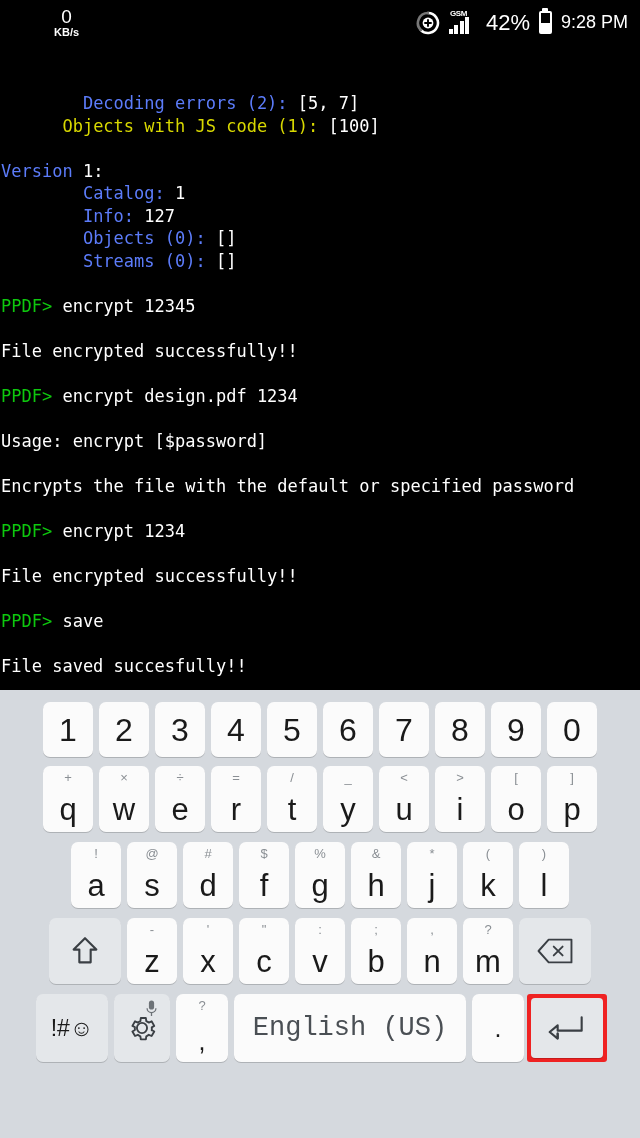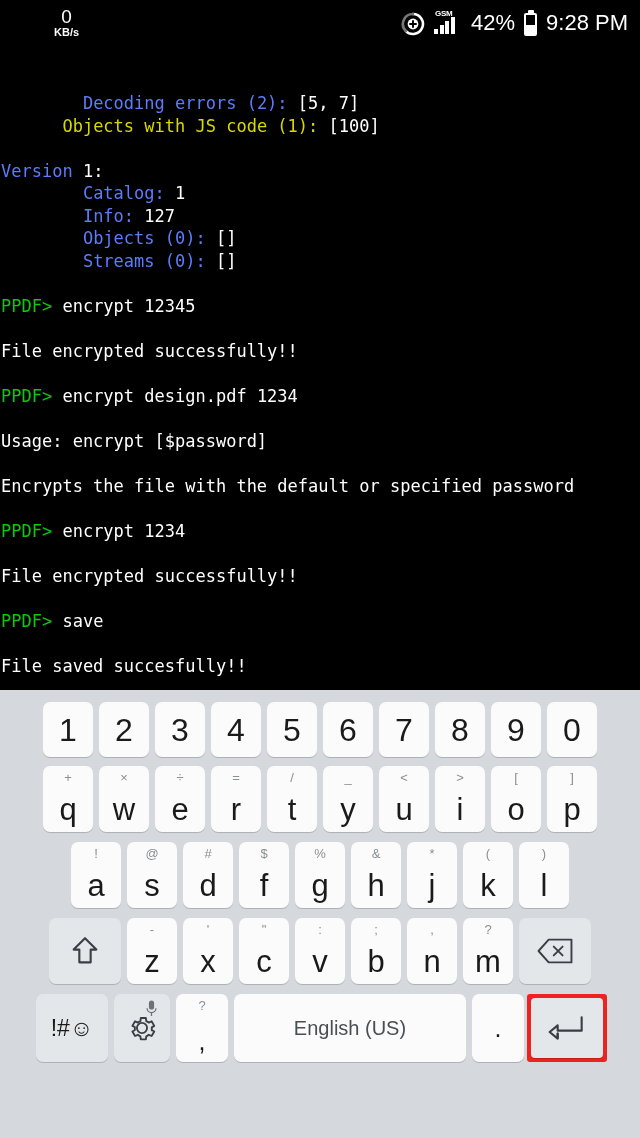--- a/index.html
+++ b/index.html
@@ -15,21 +15,21 @@
   .statusbar{
     position:absolute; left:0; top:0; width:640px; height:45px;
     background:#000; color:#fff;
     display:flex; align-items:center; justify-content:space-between;
     padding:0 12px;
   }
   .net-speed{ display:flex; flex-direction:column; align-items:center; line-height:1;
               margin-left:42px; }
   .net-speed .val{ font-size:19px; font-weight:400; }
   .net-speed .unit{ font-size:11px; font-weight:700; margin-top:1px; }
-  .status-right{ display:flex; align-items:flex-end; gap:9px; }
+  .status-right{ display:flex; align-items:center; gap:9px; }
 
   .sync-icon{ width:24px; height:24px; position:relative; }
   .sync-icon svg{ display:block; }
 
   .sig-wrap{ position:relative; width:28px; height:26px; }
   .sig-label{ position:absolute; top:-1px; left:1px; font-size:8px; font-weight:700;
               letter-spacing:-0.3px; color:#fff; }
   .sig-bars{ position:absolute; bottom:2px; left:0; display:flex; align-items:flex-end; gap:1.5px; }
   .sig-bars i{ display:block; width:4px; background:#fff; }
   .sig-bars i:nth-child(1){ height:5px; }
@@ -37,21 +37,21 @@
   .sig-bars i:nth-child(3){ height:13px; }
   .sig-bars i:nth-child(4){ height:17px; }
 
   .batt-pct{ font-size:22px; }
   .batt-icon{ position:relative; width:13px; height:23px; border:2px solid #fff;
               border-radius:2px; }
   .batt-icon:before{ content:""; position:absolute; top:-5px; left:50%;
               transform:translateX(-50%); width:6px; height:3px; background:#fff;
               border-radius:1px 1px 0 0;}
   .batt-fill{ position:absolute; left:0; bottom:0; width:100%; background:#fff; }
-  .clock{ font-size:22px; }
+  .clock{ font-size:18px; }
 
   
   .terminal{
     position:absolute; left:0; top:45px; width:640px; height:645px;
     background:#000; color:#fff;
     font-family:"DejaVu Sans Mono","Liberation Mono",monospace;
     font-size:17px; line-height:22.5px;
     padding:2px 0 12px 0; white-space:pre; overflow:hidden;
   }
   .tline{ height:22.5px; padding-left:1px; }
@@ -108,21 +108,21 @@
   
   .r5 .key{ height:68px; margin:0 3px; }
   .key-sym{ width:72px; }
   .key-gear{ width:56px; }
   .key-comma{ width:52px; flex-direction:column; justify-content:flex-end;
               padding-bottom:8px; }
   .key-space{ width:232px; }
   .key-period{ width:52px; }
   .key-enter{ width:72px; }
 
-  .key-space .main{ font-size:20px; color:#4a4f54; }
+  .key-space .main{ font-size:27px; color:#4a4f54;font-family:Liberation Mono, monospace; }
   .key-sym .main{ font-size:23px; letter-spacing:0px; }
   .key-comma .main{ font-size:25px; }
   .key-period .main{ font-size:25px; }
 
   .enter-hl{ border:4px solid #ef2222; border-radius:3px; padding:0;
              background:#ef2222; }
   .enter-hl .key{ margin:0; border-radius:4px; }
 
   .icon-svg{ display:block; }
   .gearwrap{ position:relative; width:100%; height:100%;

